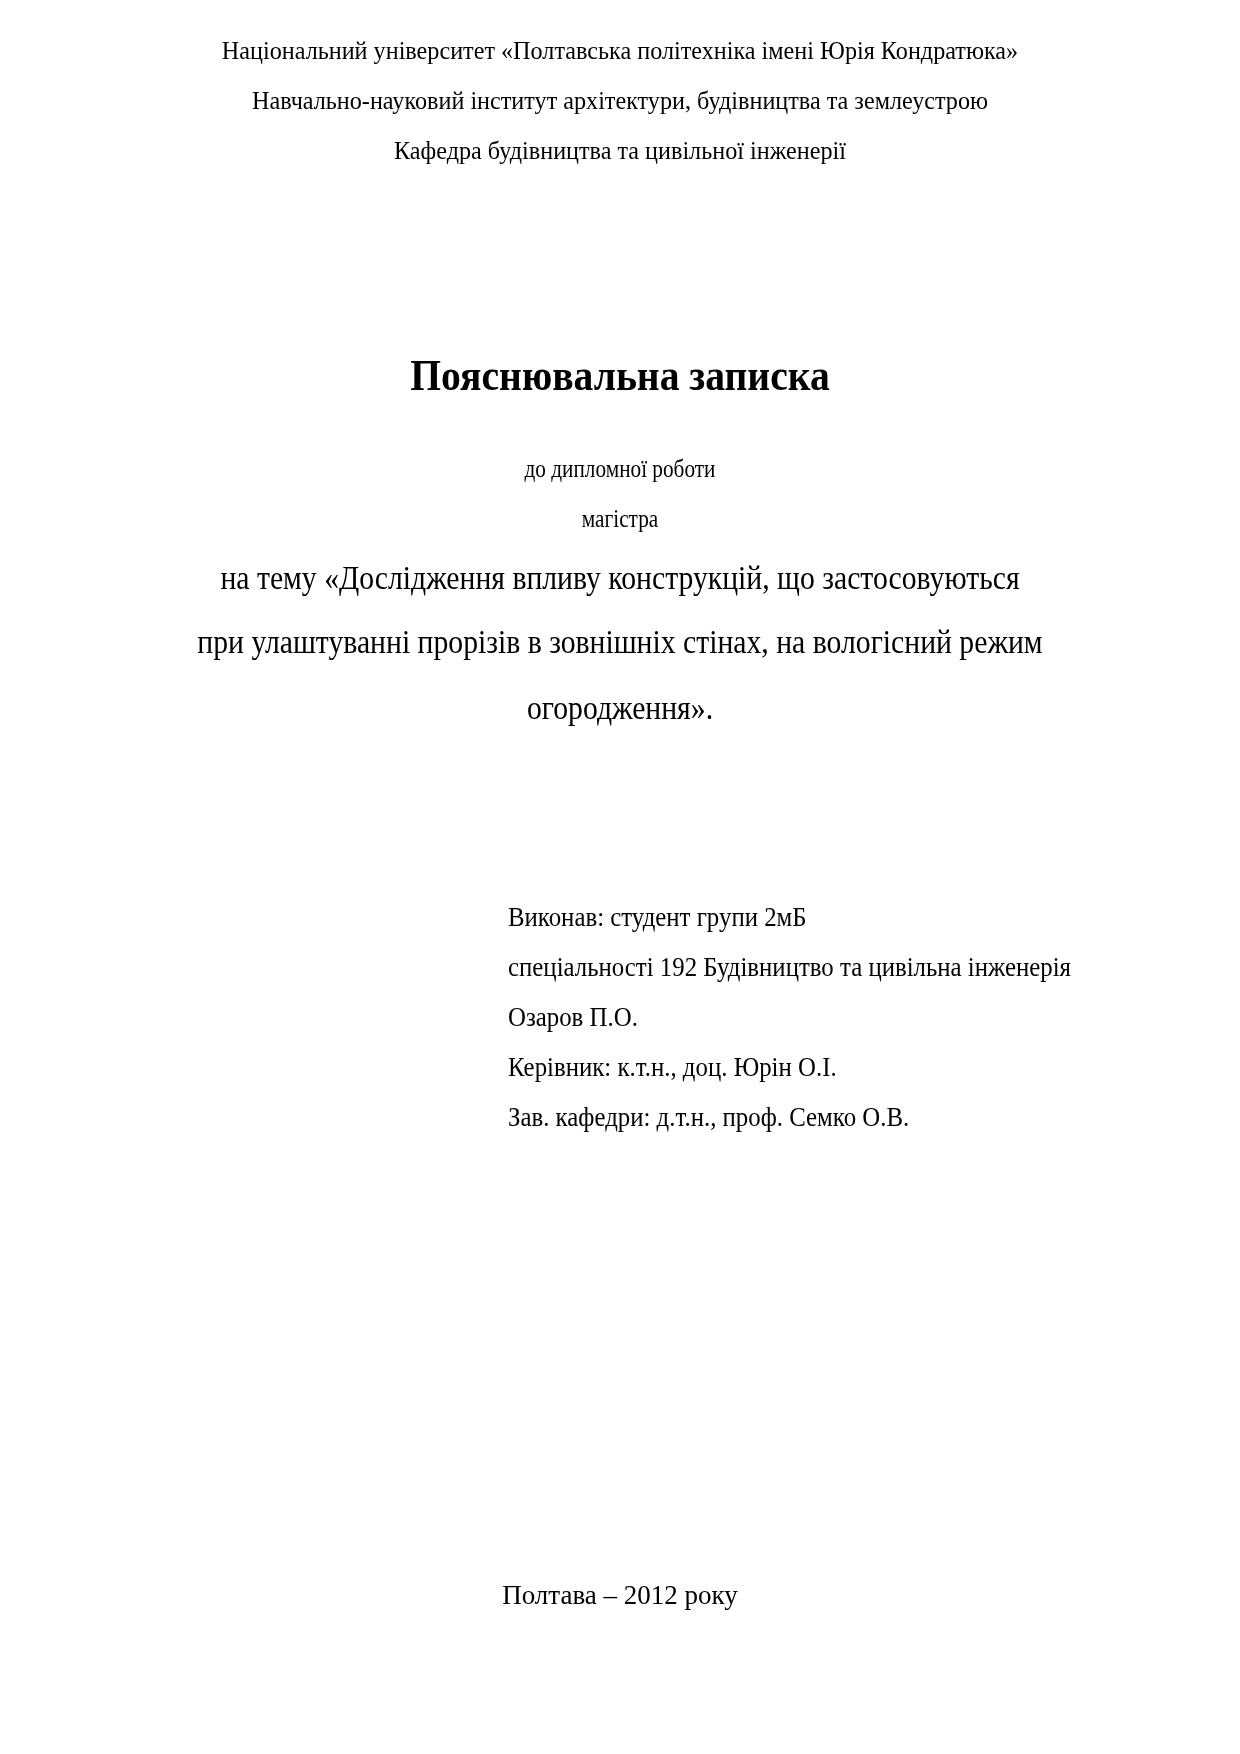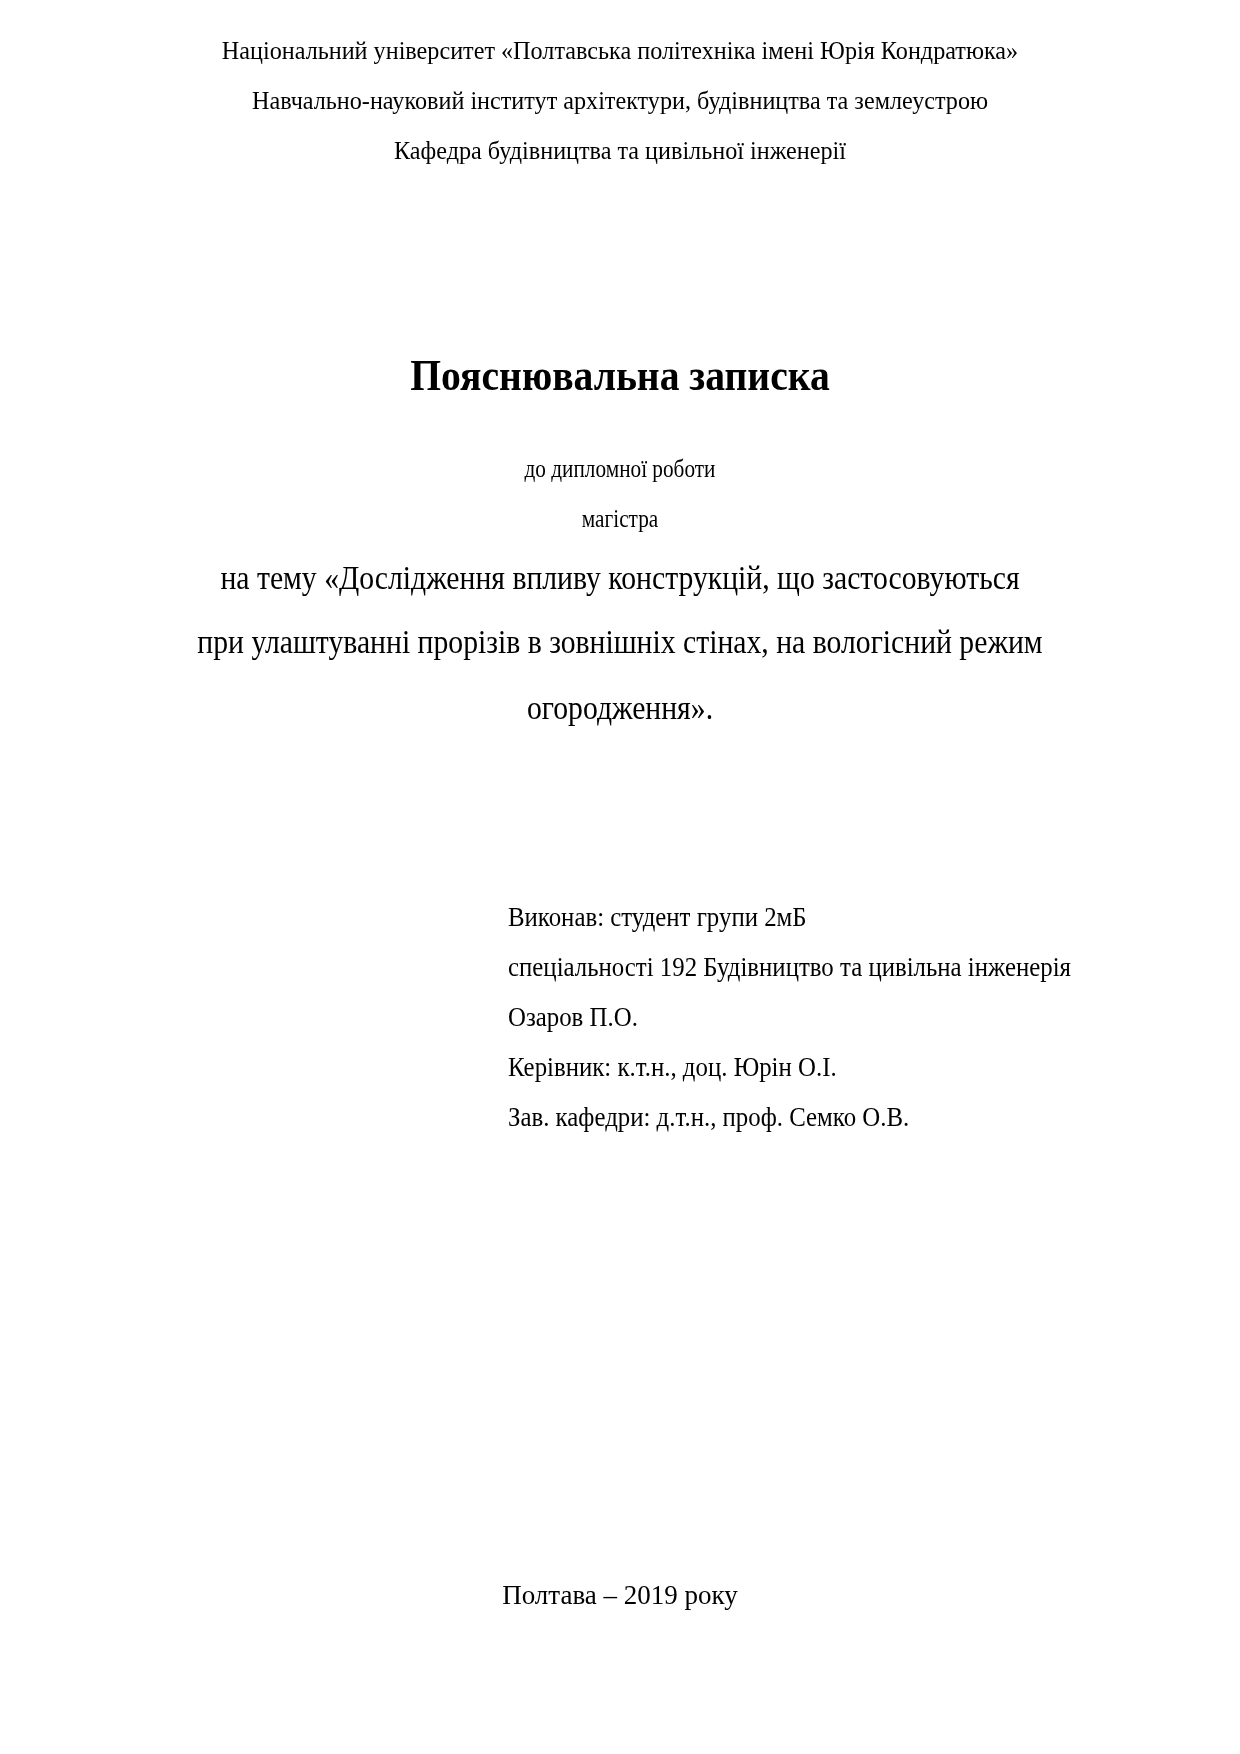--- a/index.html
+++ b/index.html
@@ -30,14 +30,14 @@
   <div class="line topic" style="top:560px">на   тему  «Дослідження впливу конструкцій, що застосовуються</div>
   <div class="line topic" style="top:624px">при улаштуванні прорізів в зовнішніх стінах, на вологісний режим</div>
   <div class="line topic" style="top:690px">огородження».</div>
 
   <div class="info" style="top:902px">Виконав: студент групи 2мБ</div>
   <div class="info" style="top:952px">спеціальності 192 Будівництво та цивільна інженерія</div>
   <div class="info" style="top:1002px">Озаров П.О.</div>
   <div class="info" style="top:1052px">Керівник: к.т.н., доц. Юрін О.І.</div>
   <div class="info" style="top:1102px">Зав.  кафедри: д.т.н., проф. Семко О.В.</div>
 
-  <div class="line footer" style="top:1580px">Полтава – 2019 року</div>
+  <div class="line footer" style="top:1580px">Полтава – 2012 року</div>
 </div>
 
 </body></html>

